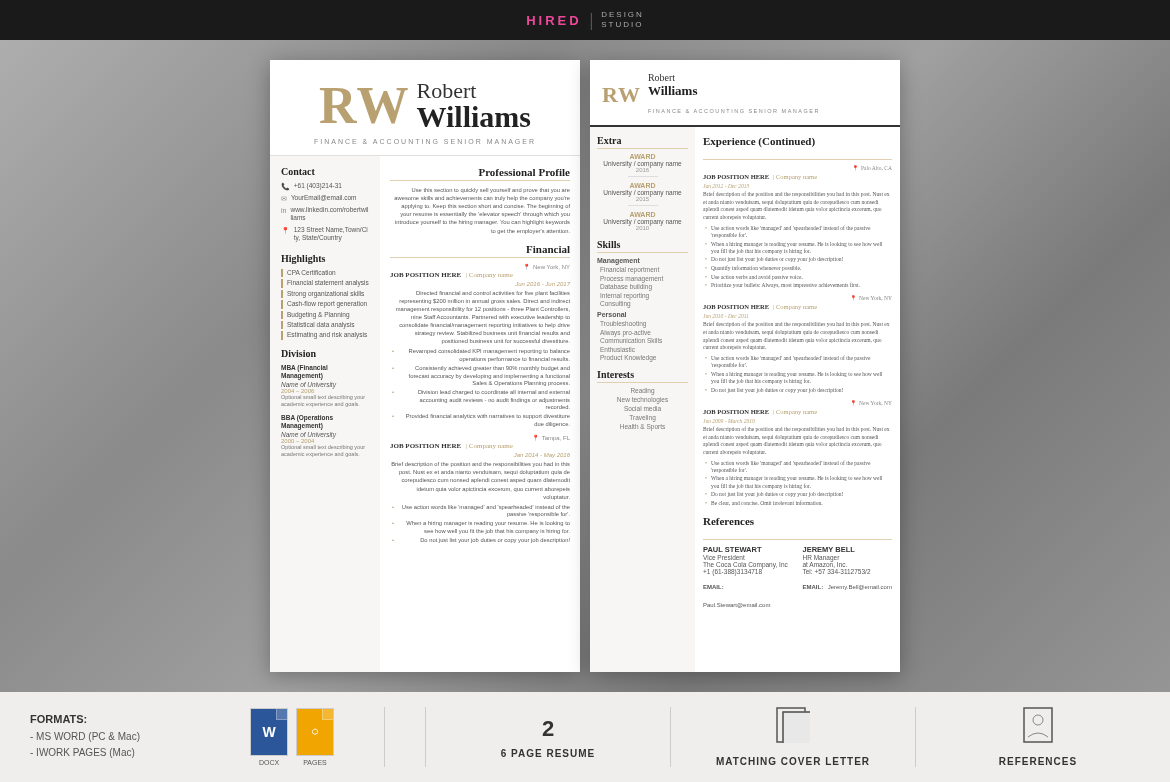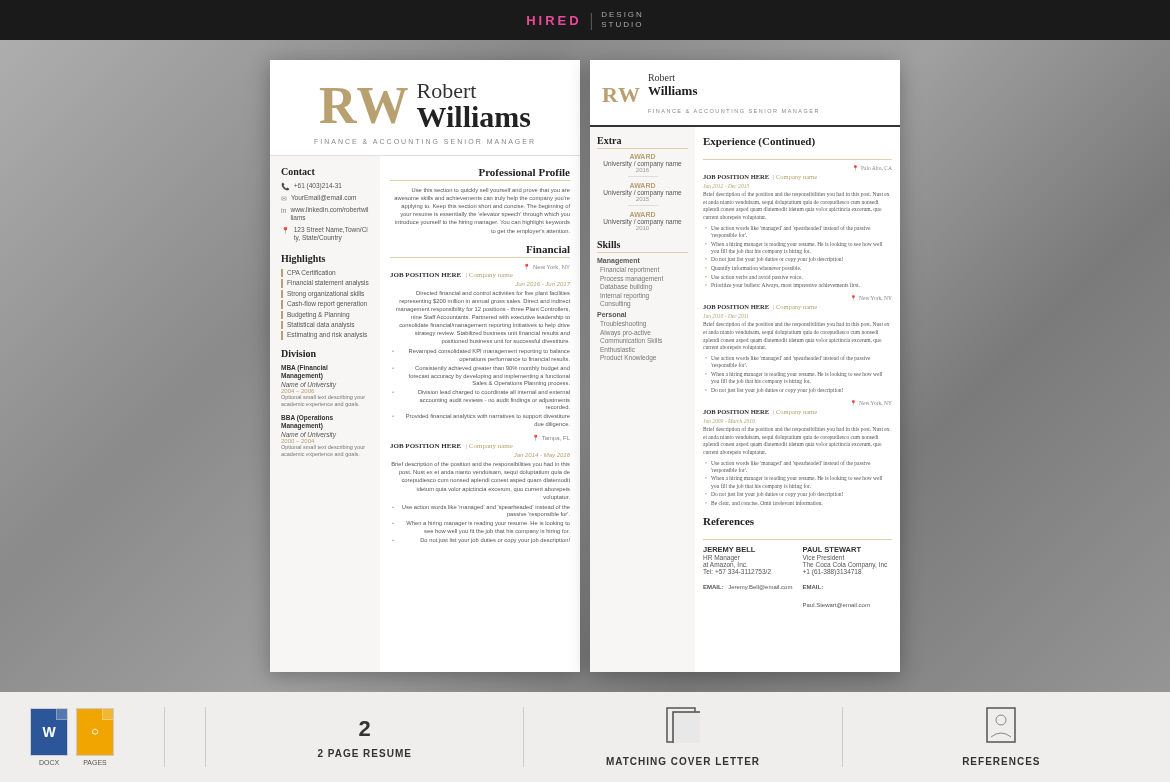--- a/index.html
+++ b/index.html
@@ -736,20 +736,30 @@
                 <div class="p2-skill-category">Personal</div>
                 <div class="p2-skill-item">Troubleshooting</div>
                 <div class="p2-skill-item">Always pro-active</div>
                 <div class="p2-skill-item">Communication Skills</div>
                 <div class="p2-skill-item">Enthusiastic</div>
                 <div class="p2-skill-item">Product Knowledge</div>
               </div>
             </div>
         </div>
 
+        <div class="p2-sidebar-section">
+          <div class="p2-section-title">Interests</div>
+          <div id="interests-list">
+              <div class="interest-item">Reading</div>
+              <div class="interest-item">New technologies</div>
+              <div class="interest-item">Social media</div>
+              <div class="interest-item">Traveling</div>
+              <div class="interest-item">Health &amp; Sports</div>
+            </div>
+        </div>
       </div>
 
       <div class="p2-main">
         <div class="p2-main-section-title">Experience (Continued)</div>
         <div id="exp-cont-list">
             <div class="job-item">
     <div class="job-header">
       <span><span class="job-title" style="font-size:6.5px;">JOB POSITION HERE</span> <span class="job-company" style="font-size:6.5px;">| Company name</span></span>
       <span class="job-location" style="font-size:5.5px;">📍 Palo Alto, CA</span>
     </div>
@@ -783,61 +793,68 @@
     <div class="job-bullet" style="font-size:5.5px;">Use action words like 'managed' and 'spearheaded' instead of the passive 'responsible for'.</div>
               <div class="job-bullet" style="font-size:5.5px;">When a hiring manager is reading your resume. He is looking to see how well you fill the job that his company is hiring for.</div>
               <div class="job-bullet" style="font-size:5.5px;">Do not just list your job duties or copy your job description!</div>
               <div class="job-bullet" style="font-size:5.5px;">Be clear, and concise. Omit irrelevant information.</div>
   </div>
           </div>
 
         <div class="p2-main-section-title">References</div>
         <div class="ref-container" id="ref-list">
             <div class="ref-item">
+    <div class="ref-name">PAUL STEWART</div>
+    <div class="ref-role">Vice President</div>
+    <div class="ref-company">The Coca Cola Company, Inc</div>
+    <div class="ref-phone">+1 (61-388)3134718</div>
+    <div><span class="ref-email-label">EMAIL:</span> <span class="ref-email">Paul.Stewart@email.com</span></div>
+  </div>
+            <div class="ref-item">
     <div class="ref-name">JEREMY BELL</div>
     <div class="ref-role">HR Manager</div>
     <div class="ref-company">at Amazon, Inc.</div>
     <div class="ref-phone">Tel: +57 334-3112753/2</div>
     <div><span class="ref-email-label">EMAIL:</span> <span class="ref-email">Jeremy.Bell@email.com</span></div>
   </div>
-            <div class="ref-item">
-    <div class="ref-name">PAUL STEWART</div>
-    <div class="ref-role">Vice President</div>
-    <div class="ref-company">The Coca Cola Company, Inc</div>
-    <div class="ref-phone">+1 (61-388)3134718</div>
-    <div><span class="ref-email-label">EMAIL:</span> <span class="ref-email">Paul.Stewart@email.com</span></div>
-  </div>
           </div>
       </div>
     </div>
   </div>
 
 </div>
 
 <div class="bottom-bar">
+  <div class="bottom-formats">
+    <div class="bottom-formats-title">FORMATS:</div>
+    <div id="format-items-list">
+        <div class="bottom-formats-item">- MS WORD (PC &amp; Mac)</div>
+        <div class="bottom-formats-item">- IWORK PAGES (Mac)</div>
+      </div>
+  </div>
 
   <div class="bottom-format-icons">
     <div class="format-icon">
       <div class="format-icon-img word">W</div>
       <span style="font-size:7px; font-family:Arial,sans-serif; color:#555;">DOCX</span>
     </div>
     <div class="format-icon">
       <div class="format-icon-img pages" style="font-size:7px;">⬡</div>
       <span style="font-size:7px; font-family:Arial,sans-serif; color:#555;">PAGES</span>
     </div>
   </div>
 
   <div class="bottom-divider"></div>
 
 
   <div class="bottom-divider"></div>
 
   <div class="bottom-feature">
     <div class="bottom-feature-num">2</div>
-    <div class="bottom-feature-label">2 PAGE RESUME</div>
+    <div class="bottom-feature-label">6 PAGE RESUME</div>
   </div>
 
   <div class="bottom-divider"></div>
 
   <div class="bottom-feature">
     <div class="bottom-feature-icon">
       <svg width="34" height="36" viewBox="0 0 34 36">
           <rect x="1" y="1" width="28" height="34" fill="none" stroke="#555" stroke-width="1.5"></rect>
           <rect x="7" y="5" width="28" height="34" fill="#e8e8e8" stroke="#aaa" stroke-width="1"></rect>
           <rect x="7" y="5" width="28" height="34" fill="none" stroke="#555" stroke-width="1.5"></rect>

